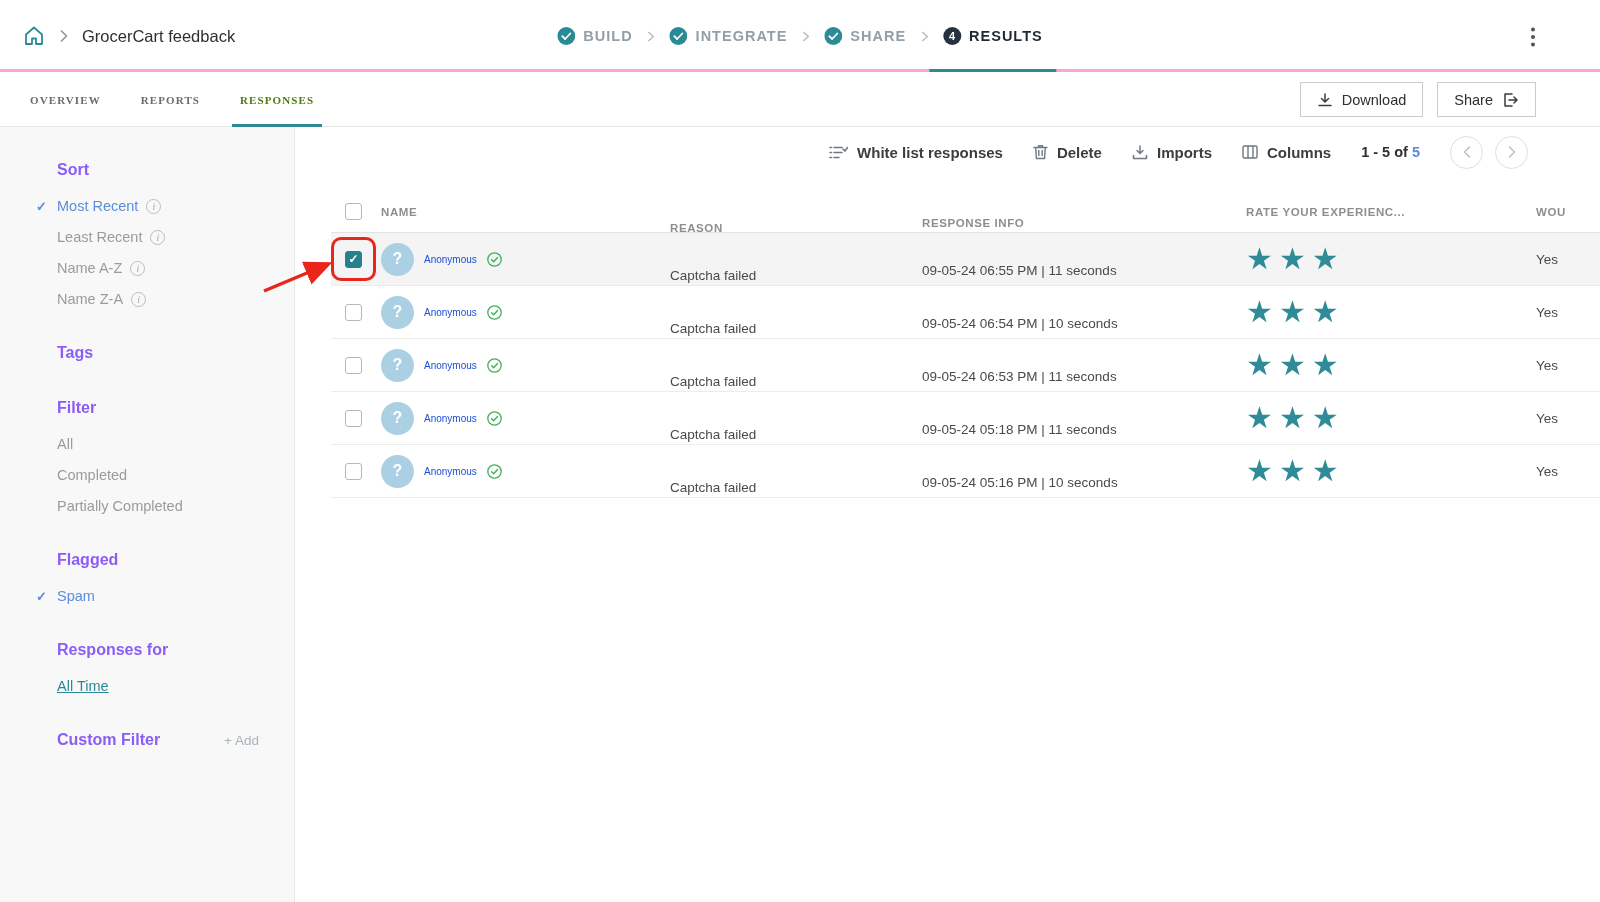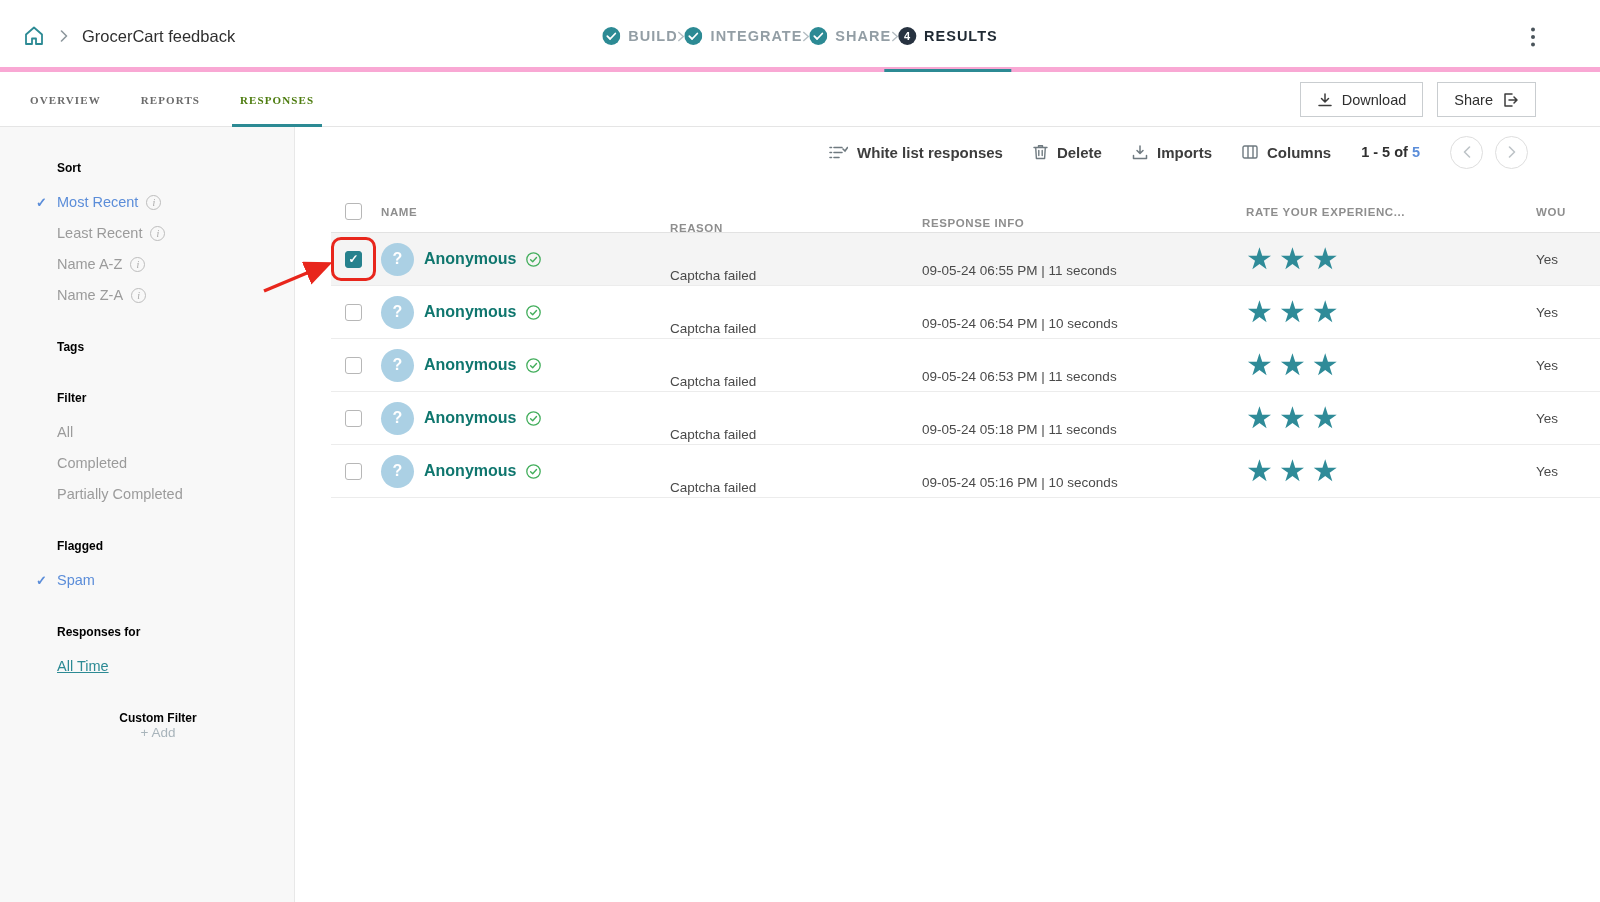--- a/index.html
+++ b/index.html
@@ -1,50 +1,50 @@
 <!DOCTYPE html>
 <html><head>
 <meta charset="utf-8">
 <style>
   * { margin:0; padding:0; box-sizing:border-box; }
   html,body { width:1600px; height:902px; overflow:hidden; }
   body { position:relative; font-family:"Liberation Sans", sans-serif; background:#fff; color:#333; }
 
   
-  .topbar { position:absolute; top:0; left:0; width:1600px; height:72px; background:#fff; border-bottom:5px solid #f9a8d4; }
+  .topbar { position:absolute; top:0; left:0; width:1600px; height:72px; background:#fff; border-bottom:3px solid #f9a8d4; }
   .brand { position:absolute; left:22px; top:0; height:72px; display:flex; align-items:center; gap:14px; }
   .crumb-chev { display:flex; align-items:center; }
   .survey-title { font-size:16.5px; color:#2f2f2f; }
-  .stepper { position:absolute; left:50%; top:0; transform:translateX(-50%); height:72px; display:flex; align-items:center; }
+  .stepper { position:absolute; left:50%; top:0; transform:translateX(-50%); height:72px; display:flex; align-items:center; gap:15px; }
   .step { position:relative; height:72px; display:flex; align-items:center; gap:8px; }
   .step-label { font-size:14.5px; letter-spacing:1px; color:#939ea5; font-weight:600; }
   .step.active .step-label { color:#1f2933; font-weight:bold; }
   .step.active::after { content:""; position:absolute; left:-14px; right:-14px; bottom:0; height:3px; background:#2c8a94; }
   .step-num { width:18px; height:18px; border-radius:50%; background:#273240; color:#fff; font-size:11px; font-weight:bold; display:flex; align-items:center; justify-content:center; }
   .kebab { position:absolute; right:58px; top:26px; width:18px; height:22px; display:flex; align-items:center; justify-content:center; cursor:pointer; }
 
   
   .tabbar { position:absolute; top:72px; left:0; width:1600px; height:55px; background:#fff; border-bottom:1px solid #e5e5e5; }
   .tabs { position:absolute; left:30px; top:0; height:55px; display:flex; gap:40px; }
   .tab { position:relative; height:55px; display:flex; align-items:center; font-size:11px; font-weight:bold; letter-spacing:1.1px; color:#6b6b6b; cursor:pointer;font-family:Liberation Serif, serif; }
   .tab.active { color:#4d7c0f; }
   .tab.active::after { content:""; position:absolute; left:-8px; right:-8px; bottom:0; height:3px; background:#2c8a94; }
   .top-actions { position:absolute; right:64px; top:10px; display:flex; gap:14px; }
   .btn { height:35px; display:flex; align-items:center; gap:9px; padding:0 16px; background:#fff; border:1px solid #c9cdd0; border-radius:0; font-size:14.5px; color:#2f2f2f; cursor:pointer; }
 
   
   .sidebar { position:absolute; top:127px; left:0; width:295px; height:775px; background:#f8f8f8; border-right:1px solid #e8e8e8; padding:34px 35px 0 57px; }
   .side-section { margin-bottom:37px; }
-  .side-heading { font-size:12px; font-weight:bold; color:#000000; margin-bottom:19px; }
+  .side-heading { font-size:16px; font-weight:bold; color:#8b5cf6; margin-bottom:19px; }
   .side-item { position:relative; display:flex; align-items:center; gap:8px; font-size:14.5px; color:#9b9b9b; margin-bottom:15px; cursor:pointer; }
   .side-item.selected { color:#5b8dd9; }
   .check-mark { position:absolute; left:-21px; top:1px; color:#5b8dd9; font-size:13px; font-weight:bold; }
   .info-icon { width:15px; height:15px; border:1px solid #bdbdbd; border-radius:50%; color:#a8a8a8; font-size:10px; font-style:italic; font-family:"Liberation Serif", serif; display:inline-flex; align-items:center; justify-content:center; flex:none; }
   .teal-link { color:#2c8a94; text-decoration:underline; font-size:14.5px; cursor:pointer; }
-  .side-row { display:flex; justify-content:space-between; align-items:center;flex-direction:column; }
+  .side-row { display:flex; justify-content:space-between; align-items:center; }
   .add-link { color:#a8b4bb; font-size:13.5px; cursor:pointer; }
 
   
   .main { position:absolute; top:127px; left:295px; width:1305px; height:775px; background:#fff; overflow:hidden; }
   .toolbar { height:64px; display:flex; align-items:center; justify-content:flex-end; gap:30px; padding:0 72px 14px 0; }
   .tool { display:flex; align-items:center; gap:9px; font-size:15px; font-weight:600; color:#3d3d3d; cursor:pointer; }
   .page-info { font-size:14.5px; font-weight:600; color:#2f2f2f; }
   .page-info .total { color:#5b8dd9; }
   .pager { display:flex; gap:12px; }
   .pg-btn { width:33px; height:33px; border:1px solid #dedede; border-radius:50%; background:#fff; display:flex; align-items:center; justify-content:center; cursor:pointer; }
@@ -58,21 +58,21 @@
   .col-reason{ width:252px; flex:none;margin-top:32px; }
   .col-info  { width:292px; flex:none;margin-top:22px; }
   .col-rate  { width:290px; flex:none;margin-left:32px; }
   .col-wou   { width:120px; flex:none; }
   .row { display:flex; align-items:center; height:53px; border-bottom:1px solid #ececec; cursor:pointer; }
   .row.selected { background:#f4f4f4; }
   .checkbox { width:17px; height:17px; border:1.5px solid #b7b7b7; border-radius:3px; background:#fff; display:flex; align-items:center; justify-content:center; cursor:pointer; }
   .checkbox[data-checked="true"] { background:#26818d; border-color:#26818d; }
   .checkbox[data-checked="true"]::after { content:"✓"; color:#fff; font-size:12px; font-weight:bold; }
   .avatar { width:33px; height:33px; border-radius:50%; background:#abd0e4; color:#fff; font-size:16px; font-weight:bold; display:flex; align-items:center; justify-content:center; flex:none; }
-  .resp-name { font-size:16px; font-weight:bold; color:#0f766e; }
+  .resp-name { font-size:10px; font-weight:normal; color:#1d4ed8; }
   .cell-text { font-size:13.5px; color:#4a4a4a; }
   .stars { font-size:30px; color:#2f8b98; letter-spacing:6px; line-height:1; }
 
   
   .annot-rect { position:absolute; left:331px; top:237px; width:45px; height:44px; border:3px solid #e8261c; border-radius:10px; z-index:6; pointer-events:none; }
   .annot-arrow { position:absolute; left:256px; top:255px; z-index:6; pointer-events:none; }
 
   .ic { display:flex; align-items:center; justify-content:center; }
 </style>
 </head>

